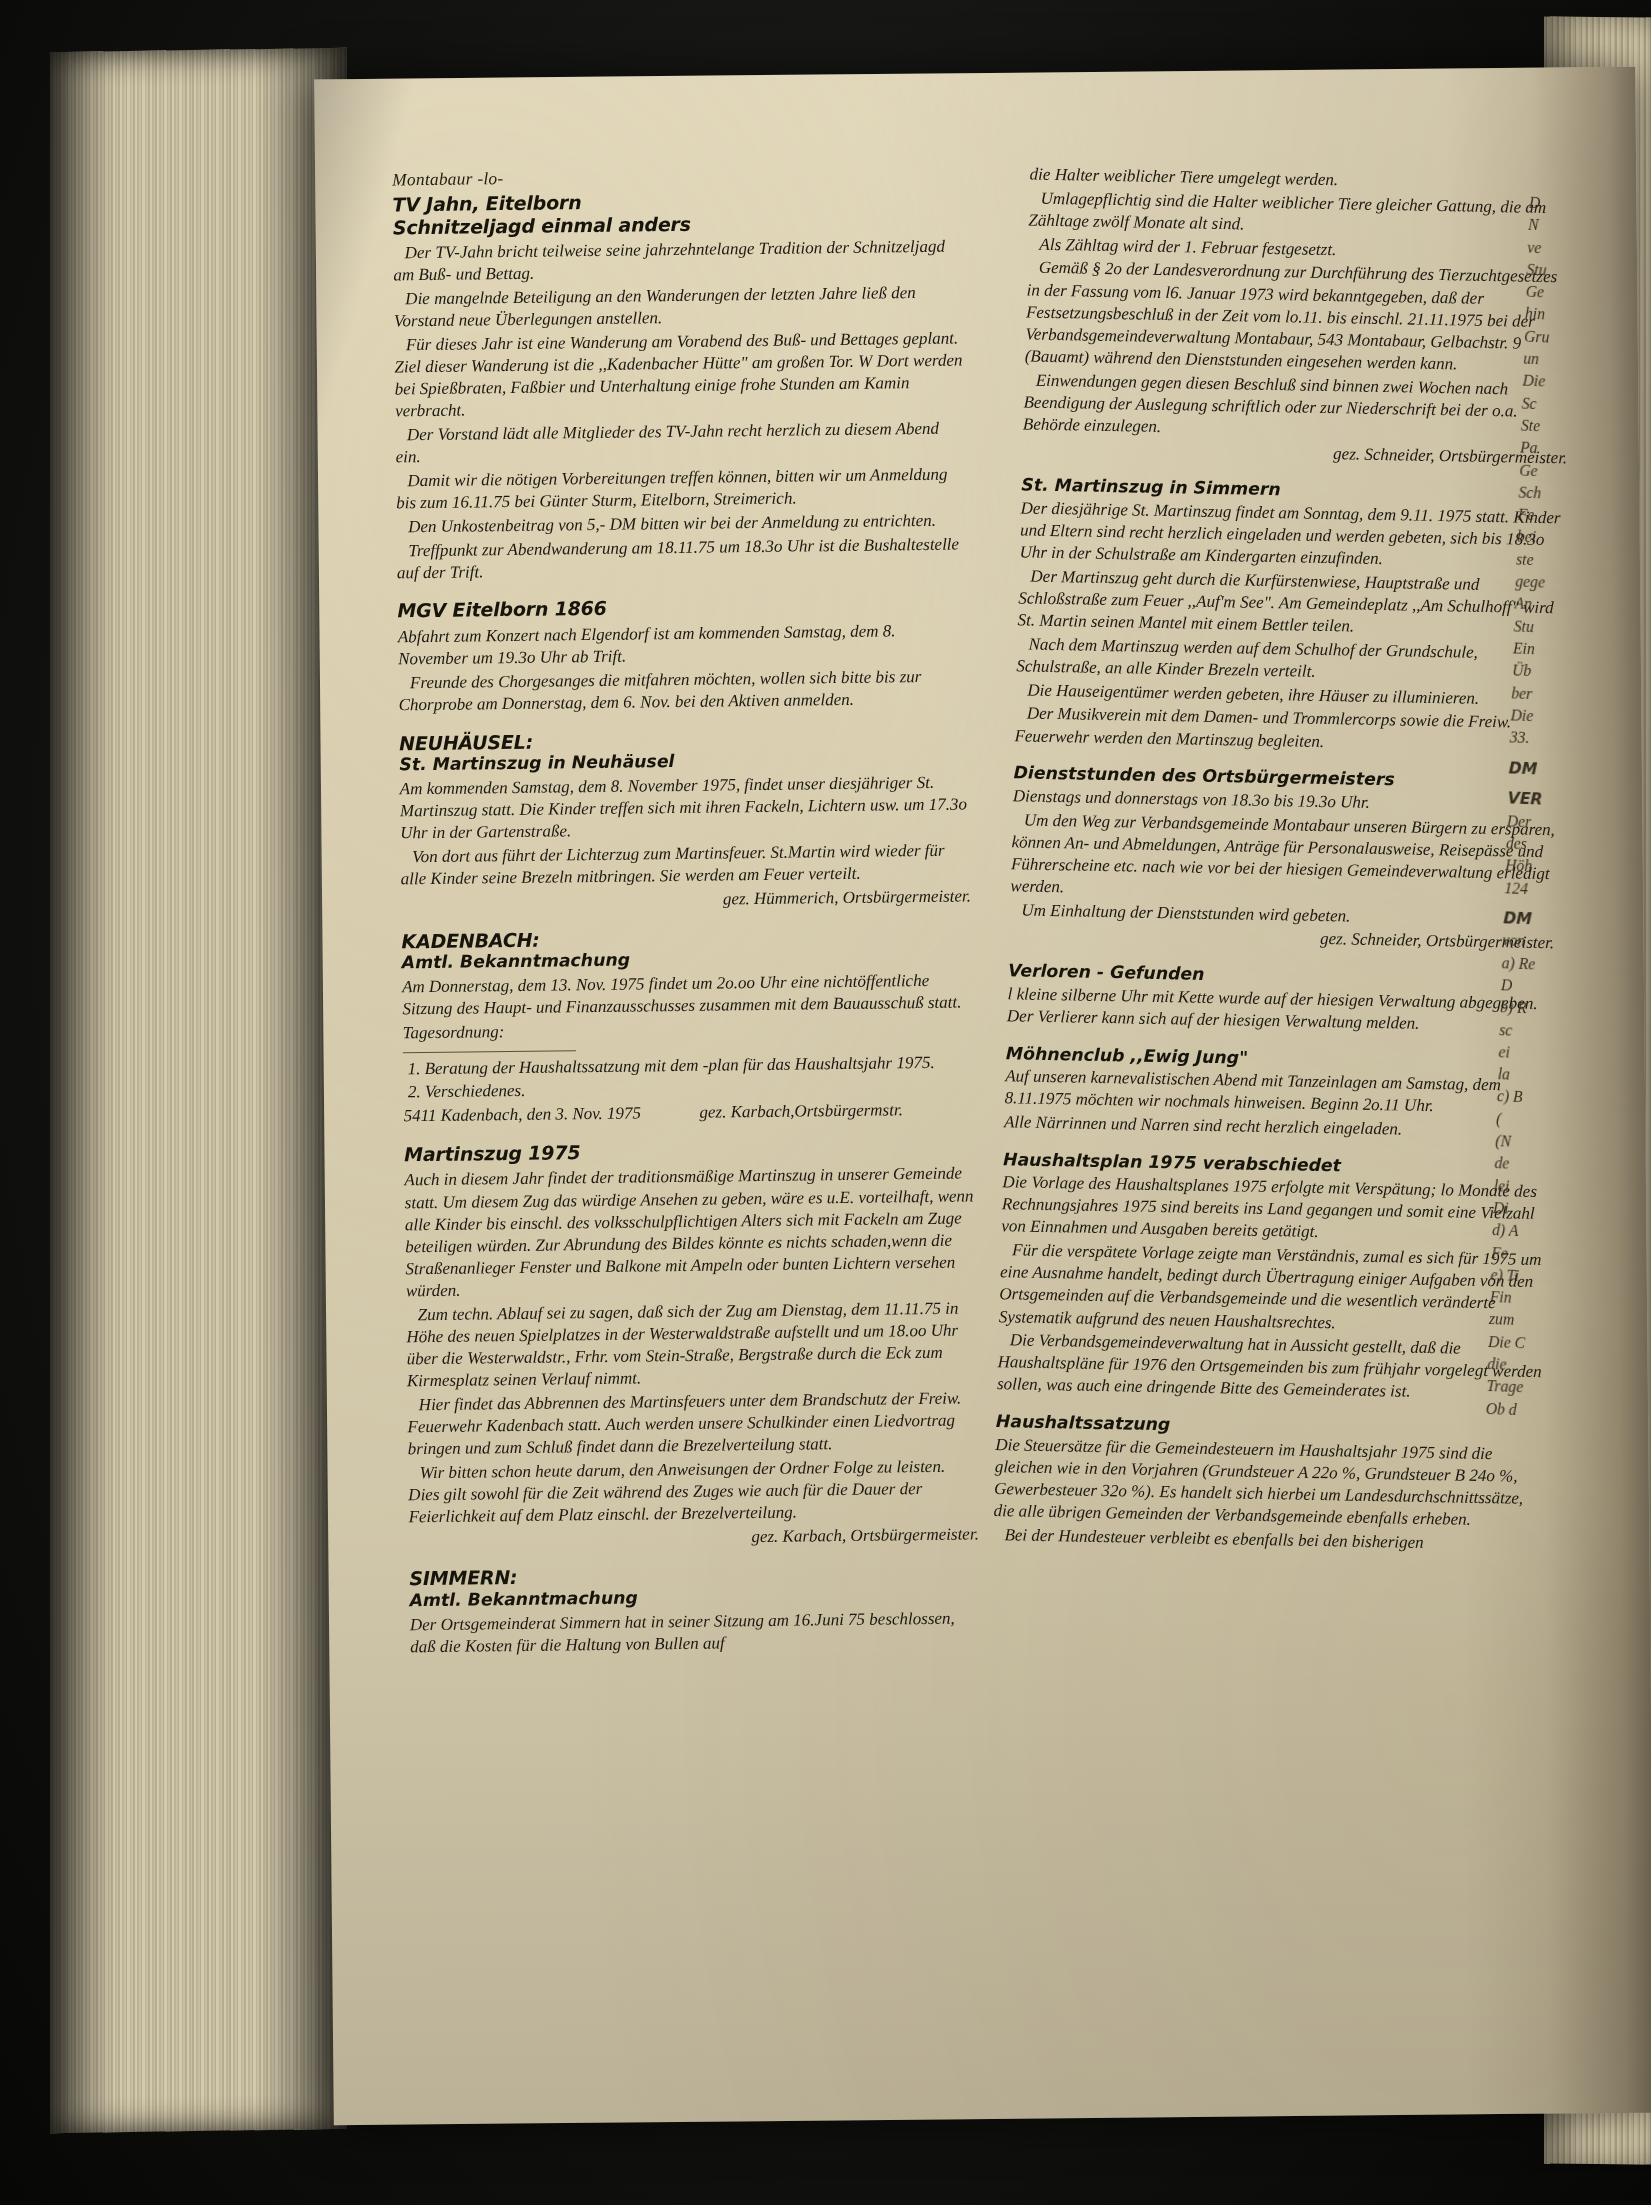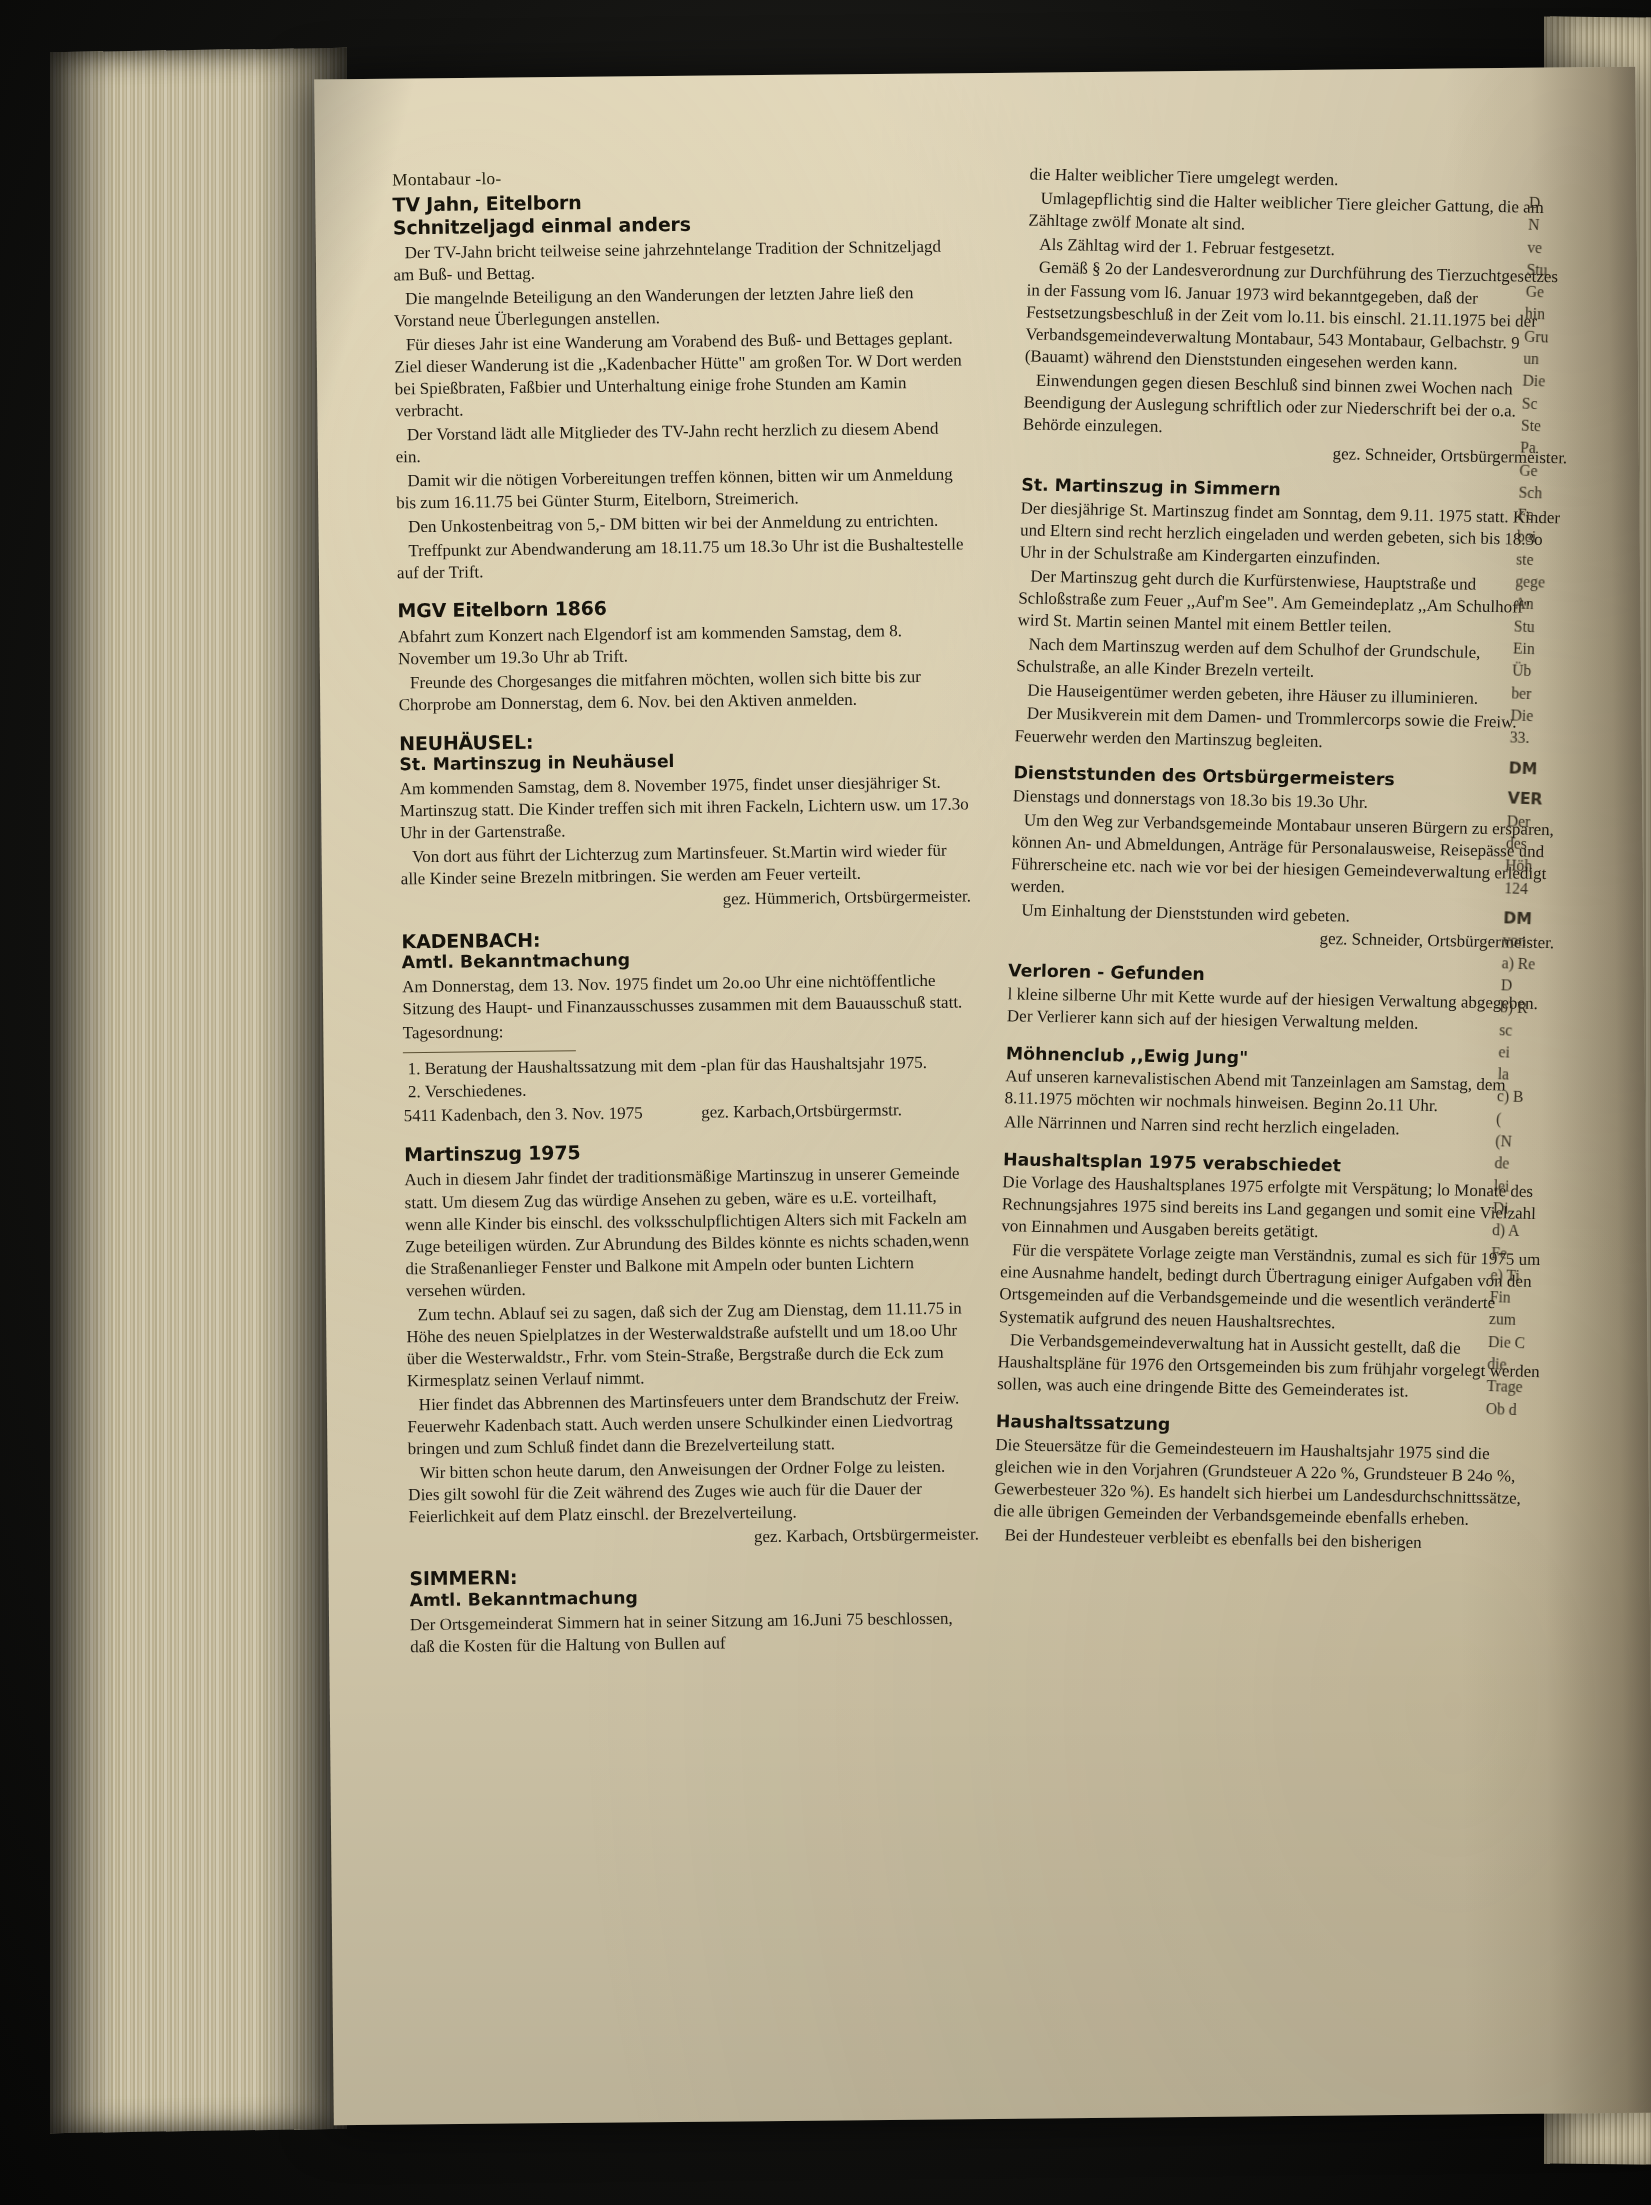--- a/index.html
+++ b/index.html
@@ -14,20 +14,21 @@
     overflow: hidden;
     font-family: "Liberation Serif", serif;
   }
 
   
   #scan {
     position: absolute;
     inset: 0;
     background:
       radial-gradient(ellipse at 50% 40%, #2a2925 0%, #131311 55%, #070706 100%);
+    font-style: italic;
   }
 
   
   .book-left-edge {
     position: absolute;
     left: 50px;
     top: 50px;
     width: 297px;
     height: 2081px;
     background:

